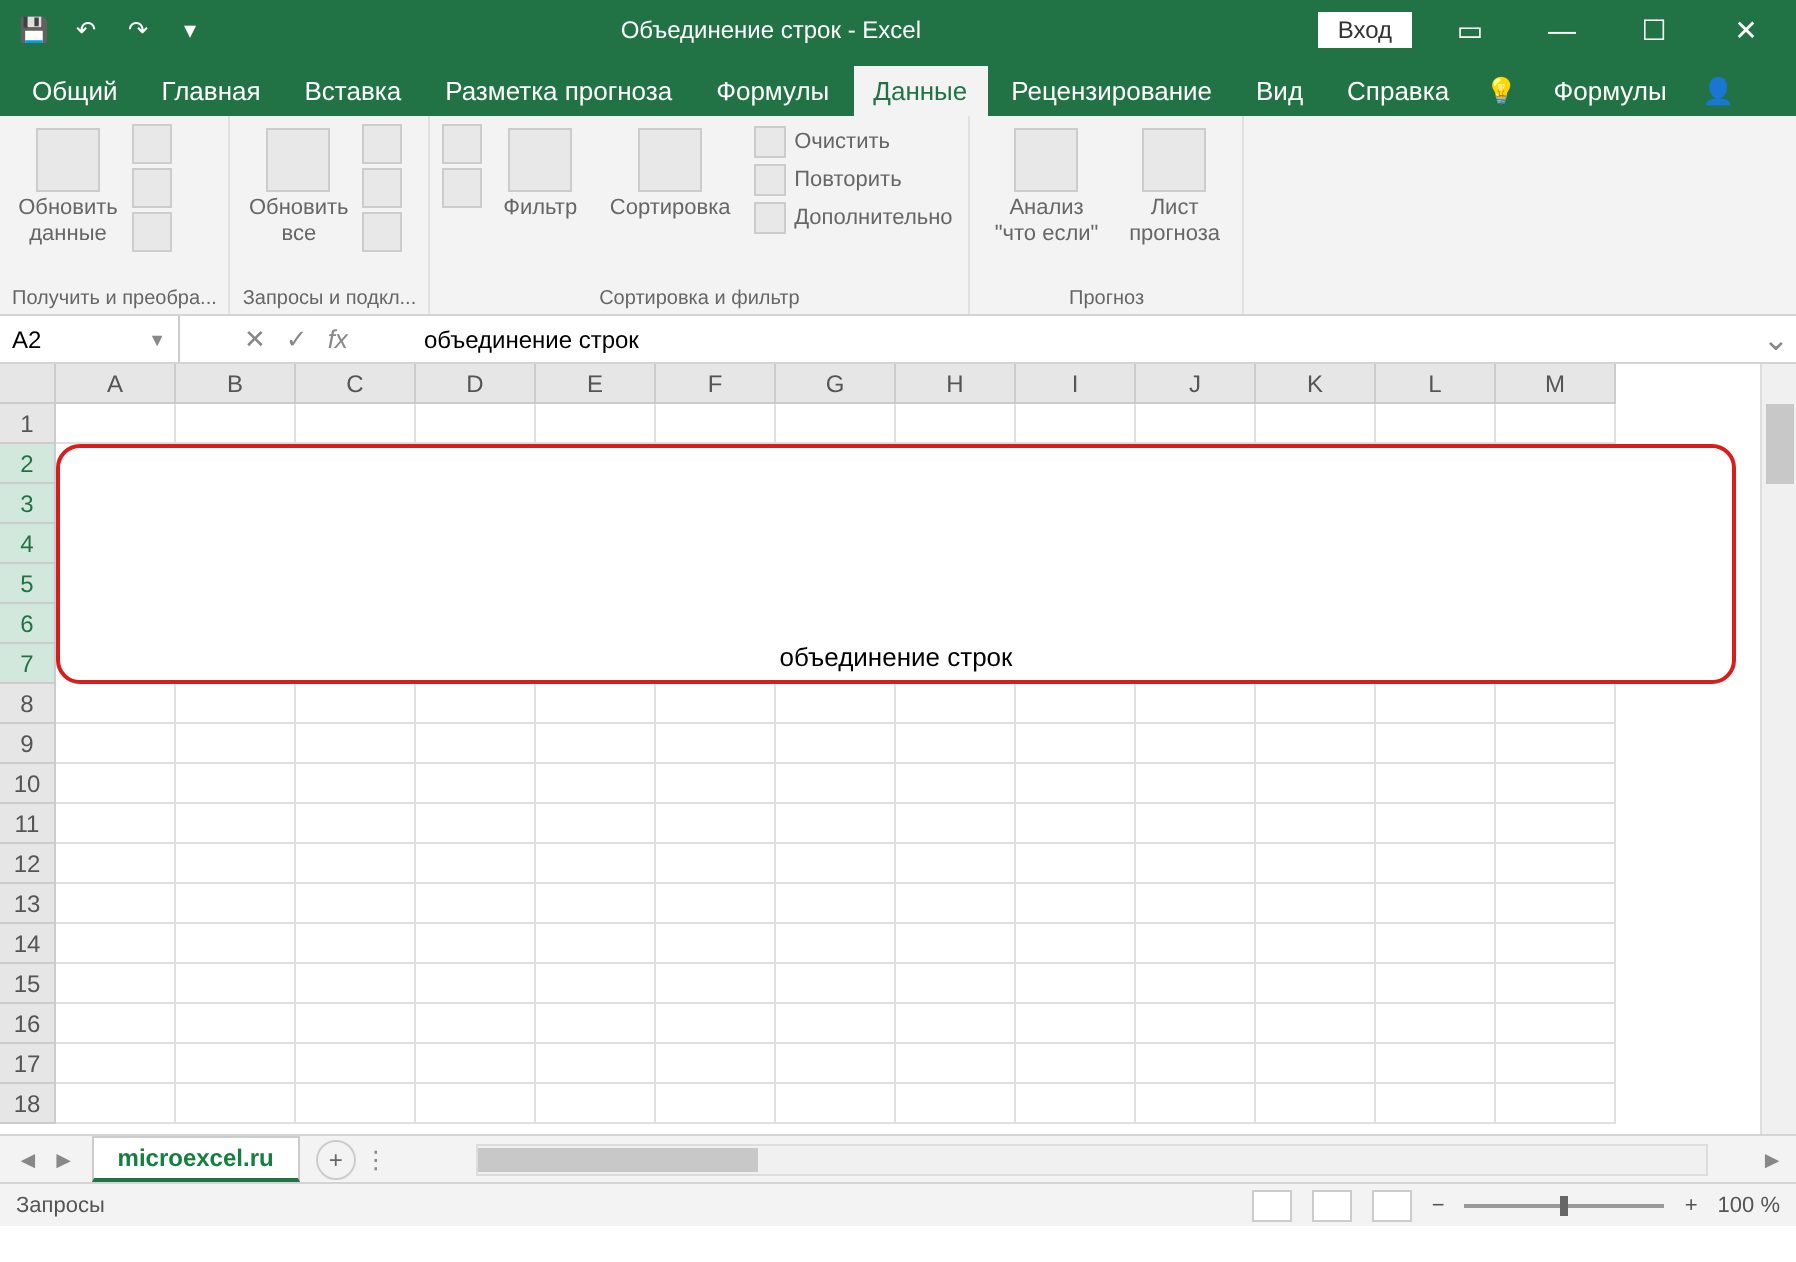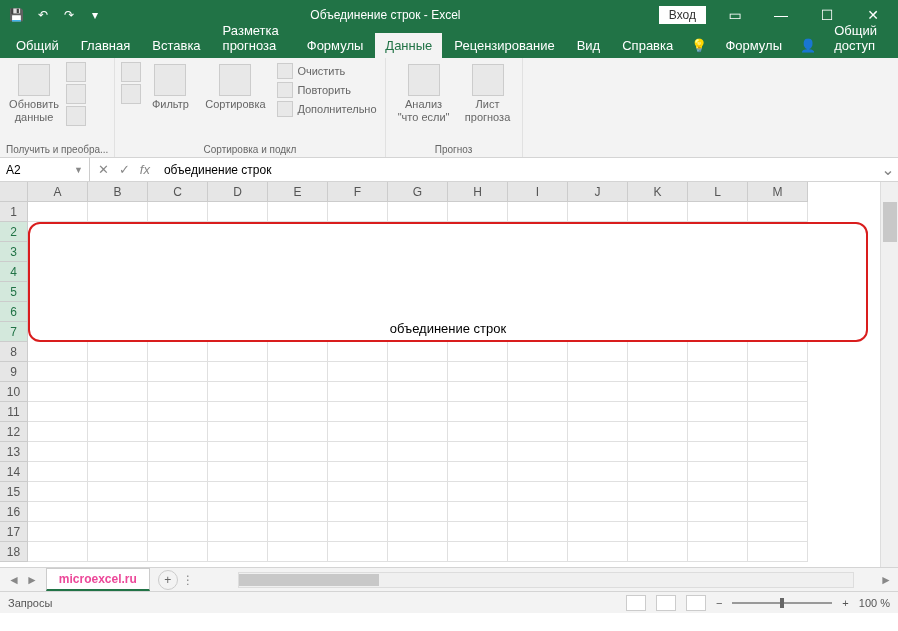--- a/index.html
+++ b/index.html
@@ -28,21 +28,21 @@
 .big-btn { display: flex; flex-direction: column; align-items: center; justify-content: flex-start; width: 56px; padding: 2px; cursor: pointer; }
 .big-btn .icon { width: 32px; height: 32px; background: #e8e8e8; border: 1px solid #ccc; margin-bottom: 2px; }
 .big-btn .label { font-size: 11px; text-align: center; line-height: 1.15; color: #666; }
 .small-btn-col { display: flex; flex-direction: column; gap: 2px; }
 .small-btn { width: 20px; height: 20px; background: #e8e8e8; border: 1px solid #ccc; cursor: pointer; }
 .menu-item { font-size: 11px; color: #666; display: flex; align-items: center; gap: 4px; cursor: pointer; padding: 1px 2px; }
 .menu-item .micon { width: 16px; height: 16px; background: #e8e8e8; border: 1px solid #ccc; }
 .struct-btn .icon { background: #fff; }
 
 
-.formula-bar { height: 24px; display: flex; align-items: center; border-bottom: 1px solid #d4d4d4; background: #fff; }
+.formula-bar { height: 24px; display: flex; align-items: center; border-bottom: 1px solid #d4d4d4; background: #fff; gap: 24px; }
 .name-box { width: 90px; border-right: 1px solid #ccc; padding: 0 6px; font-size: 12px; display: flex; align-items: center; justify-content: space-between; height: 100%; }
 .fx-controls { display: flex; align-items: center; gap: 10px; padding: 0 8px; color: #888; font-size: 13px; }
 .fx-input { flex: 1; padding: 0 6px; font-size: 12px; border: none; outline: none; height: 100%; }
 .fx-expand { width: 20px; text-align: center; color: #888; cursor: pointer; }
 
 
 .sheet-area { position: relative; height: 385px; display: flex; }
 .corner { width: 28px; height: 20px; background: #e6e6e6; border-right: 1px solid #ccc; border-bottom: 1px solid #ccc; }
 .col-headers { display: flex; height: 20px; }
 .col-header { width: 60px; background: #e6e6e6; border-right: 1px solid #ccc; border-bottom: 1px solid #ccc; text-align: center; font-size: 12px; color: #555; display: flex; align-items: center; justify-content: center; }
@@ -54,21 +54,21 @@
 .cell { width: 60px; height: 20px; border-right: 1px solid #e0e0e0; border-bottom: 1px solid #e0e0e0; }
 .merged-cell-overlay { position: absolute; left: 0; top: 20px; width: 840px; height: 120px; border: 2.5px solid #d91d1d; border-radius: 12px; display: flex; align-items: flex-end; justify-content: center; font-size: 13px; padding-bottom: 4px; background: #fff; }
 .sheet-left { width: 28px; }
 .sheet-main { flex: 1; overflow: hidden; }
 .vscroll { width: 18px; background: #f0f0f0; border-left: 1px solid #ddd; position: relative; }
 .vscroll-thumb { position: absolute; top: 20px; left: 2px; width: 14px; height: 40px; background: #c8c8c8; }
 
 
 .sheet-tabs-bar { height: 24px; display: flex; align-items: center; border-top: 1px solid #d4d4d4; background: #f3f3f3; font-size: 12px; }
 .sheet-nav { display: flex; gap: 6px; padding: 0 8px; color: #888; }
-.sheet-tab { padding: 3px 12px; background: #fff; border: 1px solid #ccc; border-bottom: 2px solid #217346; color: #ec4899; font-weight: bold; cursor: pointer; }
+.sheet-tab { padding: 3px 12px; background: #fff; border: 1px solid #ccc; border-bottom: 2px solid #217346; color: #15803d; font-weight: bold; cursor: pointer; }
 .add-sheet { width: 20px; height: 20px; border: 1px solid #ccc; border-radius: 50%; display: flex; align-items: center; justify-content: center; margin-left: 8px; cursor: pointer; color: #666; }
 .hscroll { flex: 1; margin: 0 20px 0 40px; height: 16px; background: #f0f0f0; border: 1px solid #ddd; position: relative; }
 .hscroll-thumb { position: absolute; left: 0; top: 1px; height: 12px; width: 140px; background: #c8c8c8; }
 
 
 .status-bar { height: 22px; background: #f3f3f3; border-top: 1px solid #d4d4d4; display: flex; align-items: center; font-size: 11px; color: #555; padding: 0 8px; justify-content: space-between; }
 .status-right { display: flex; align-items: center; gap: 10px; }
 .view-btn { width: 20px; height: 16px; border: 1px solid #ccc; background: #fff; cursor: pointer; }
 .zoom-slider { width: 100px; height: 2px; background: #999; position: relative; }
 .zoom-slider::after { content: ''; position: absolute; left: 48px; top: -4px; width: 4px; height: 10px; background: #666; }
@@ -99,38 +99,52 @@
   <div class="tab">Вставка</div>
   <div class="tab">Разметка прогноза</div>
   <div class="tab">Формулы</div>
   <div class="tab active">Данные</div>
   <div class="tab">Рецензирование</div>
   <div class="tab">Вид</div>
   <div class="tab">Справка</div>
   <div class="tab help-icon">💡</div>
   <div class="tab">Формулы</div>
   <div class="tab help-icon">👤</div>
-  <div class="tab">Общий доступ</div>
 </div>
 
 <div class="ribbon">
   <div class="group">
     <div class="group-content">
       <div class="big-btn">
           <div class="icon"></div>
           <div class="label">Обновить
 данные</div>
         </div>
       <div class="small-btn-col">
         <div class="small-btn"></div>
         <div class="small-btn"></div>
         <div class="small-btn"></div>
       </div>
     </div>
     <div class="group-label">Получить и преобра...</div>
+  </div>
+  <div class="group">
+    <div class="group-content">
+      <div class="big-btn">
+          <div class="icon"></div>
+          <div class="label">Обновить
+все</div>
+        </div>
+      <div class="small-btn-col">
+        <div class="small-btn"></div>
+        <div class="small-btn"></div>
+        <div class="small-btn"></div>
+      </div>
+    </div>
+    <div class="group-label">Запросы и подкл...</div>
   </div>
   <div class="group" style="flex:0 0 260px">
     <div class="group-content">
       <div class="small-btn-col">
         <div class="small-btn"></div>
         <div class="small-btn"></div>
       </div>
       <div class="big-btn" style="width:50px">
           <div class="icon"></div>
           <div class="label">Фильтр</div>
@@ -147,21 +161,21 @@
         <div class="menu-item">
             <span class="micon"></span>
             <span>Повторить</span>
           </div>
         <div class="menu-item">
             <span class="micon"></span>
             <span>Дополнительно</span>
           </div>
       </div>
     </div>
-    <div class="group-label">Сортировка и подкл</div>
+    <div class="group-label">Сортировка и фильтр</div>
   </div>
   <div class="group">
     <div class="group-content">
       <div class="big-btn" style="width:64px">
           <div class="icon"></div>
           <div class="label">Анализ "что
 если"</div>
         </div>
       <div class="big-btn" style="width:56px">
           <div class="icon"></div>

